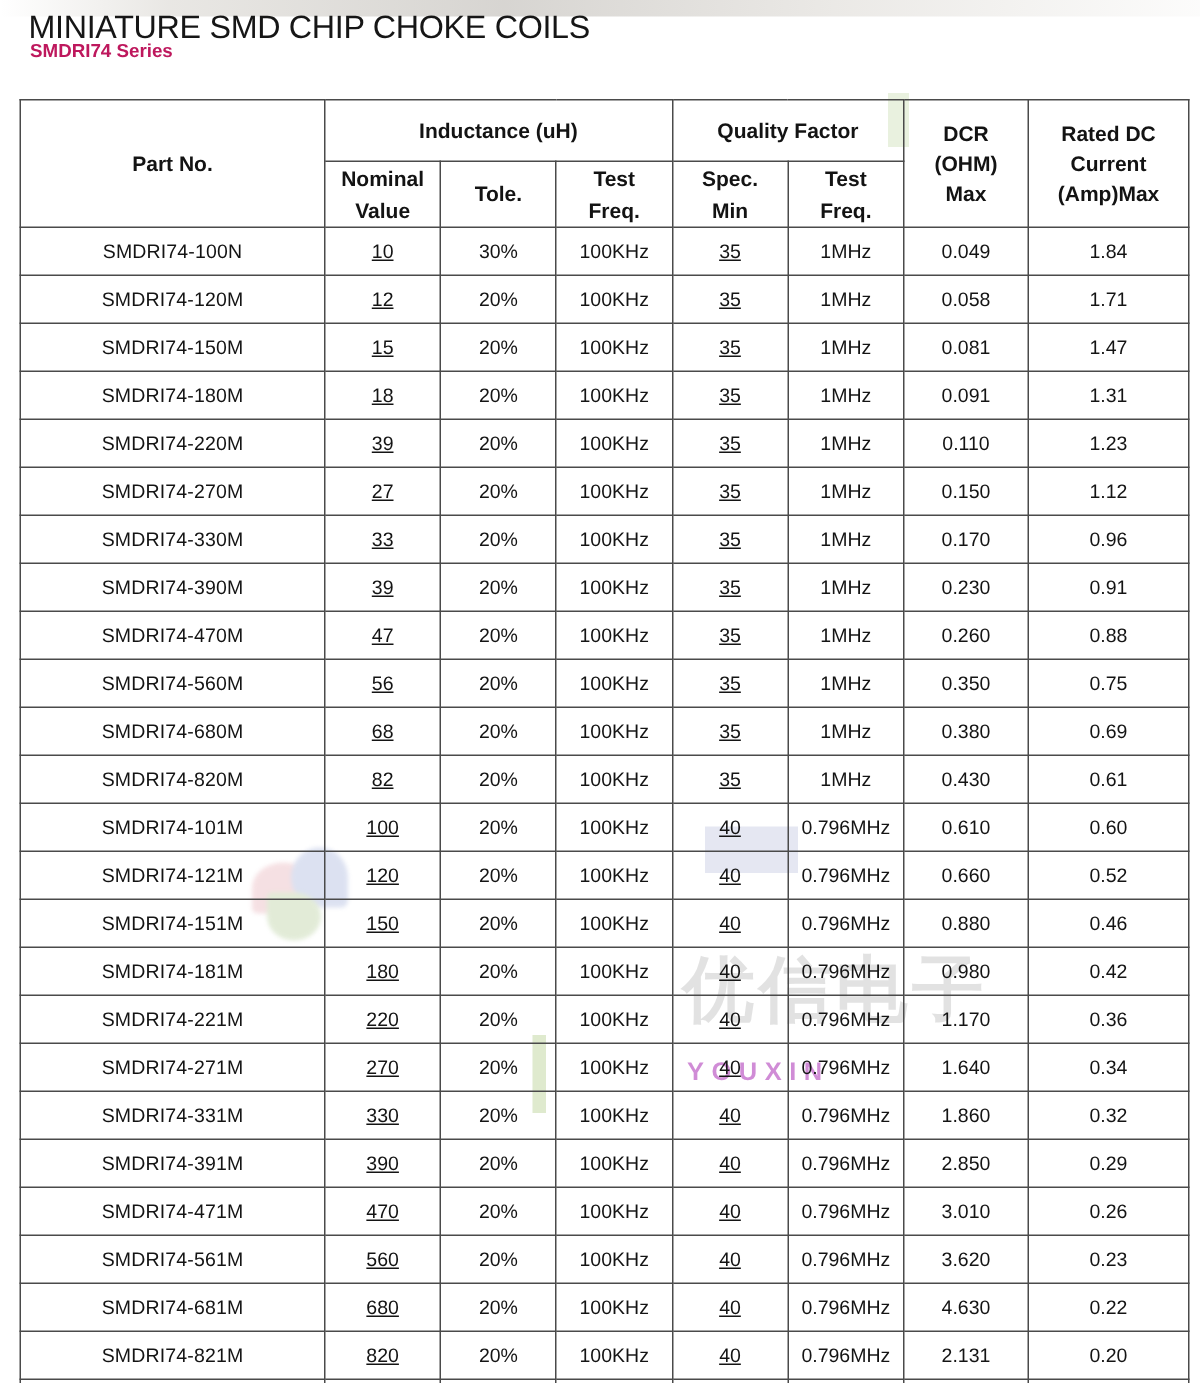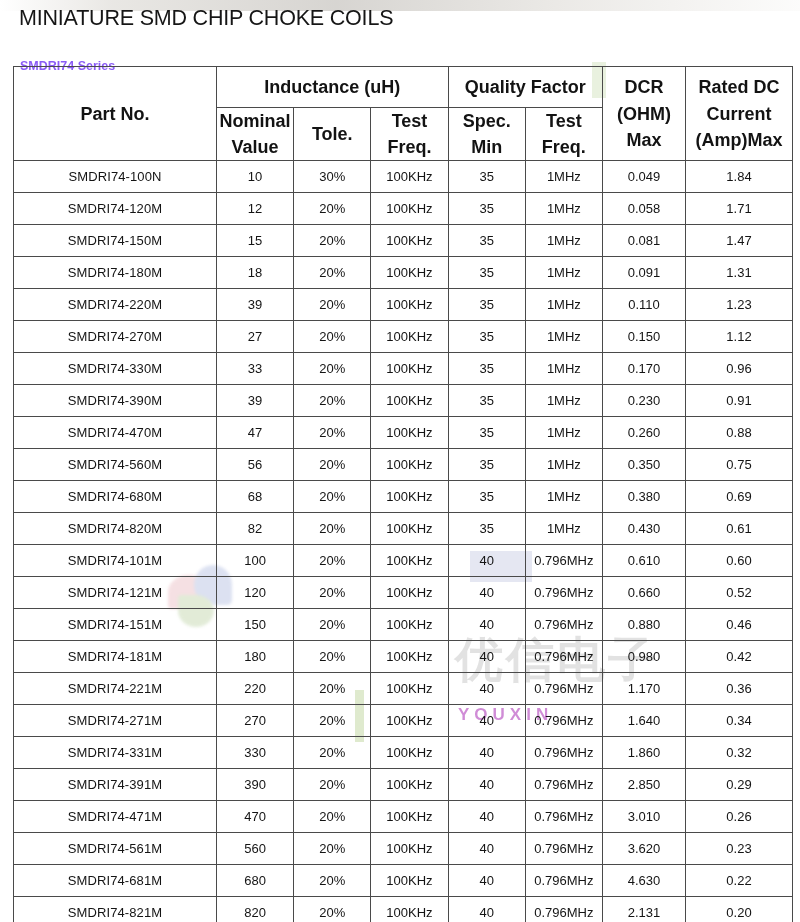--- a/index.html
+++ b/index.html
@@ -47,24 +47,24 @@
     font-size: 21.5px;
     font-weight: normal;
     letter-spacing: -0.2px;
     color: #161616;
     white-space: nowrap;
   }
 
   .series {
     position: absolute;
     left: 20px;
-    top: 59px;
+    top: 27px;
     font-size: 12.5px;
     font-weight: bold;
-    color: #8b5cf6;
+    color: #be185d;
     white-space: nowrap;
   }
 
   
   .wm {
     position: absolute;
     z-index: 1;
     pointer-events: none;
     user-select: none;
   }
@@ -158,21 +158,21 @@
   }
   table.spec th,
   table.spec td {
     border: 1px solid #4a4a4a;
     text-align: center;
     vertical-align: middle;
     background: transparent;
     padding: 0;
   }
   table.spec thead th {
-    font-size: 18px;
+    font-size: 14px;
     font-weight: bold;
     color: #131313;
     line-height: 1.45;
   }
   th.h-part      { width: 202px; }
   th.h-nominal   { width: 77px;  }
   th.h-tole      { width: 68px;  }
   th.h-testfreq  { width: 83px;  }
   th.h-specmin   { width: 67px;  }
   th.h-qtestfreq { width: 95px;  }
@@ -197,20 +197,21 @@
     font-weight: bold;
   }
   td.c-testfreq,
   td.c-qtestfreq {
     font-weight: bold;
     font-size: 12.5px;
   }
   td.c-nominal,
   td.c-specmin {
     font-size: 13px;
+    text-decoration: underline;
   }
   td.c-dcr,
   td.c-rated {
     font-size: 13px;
   }
   .stack { display: block; }
 </style>
 </head>
 <body>
 

